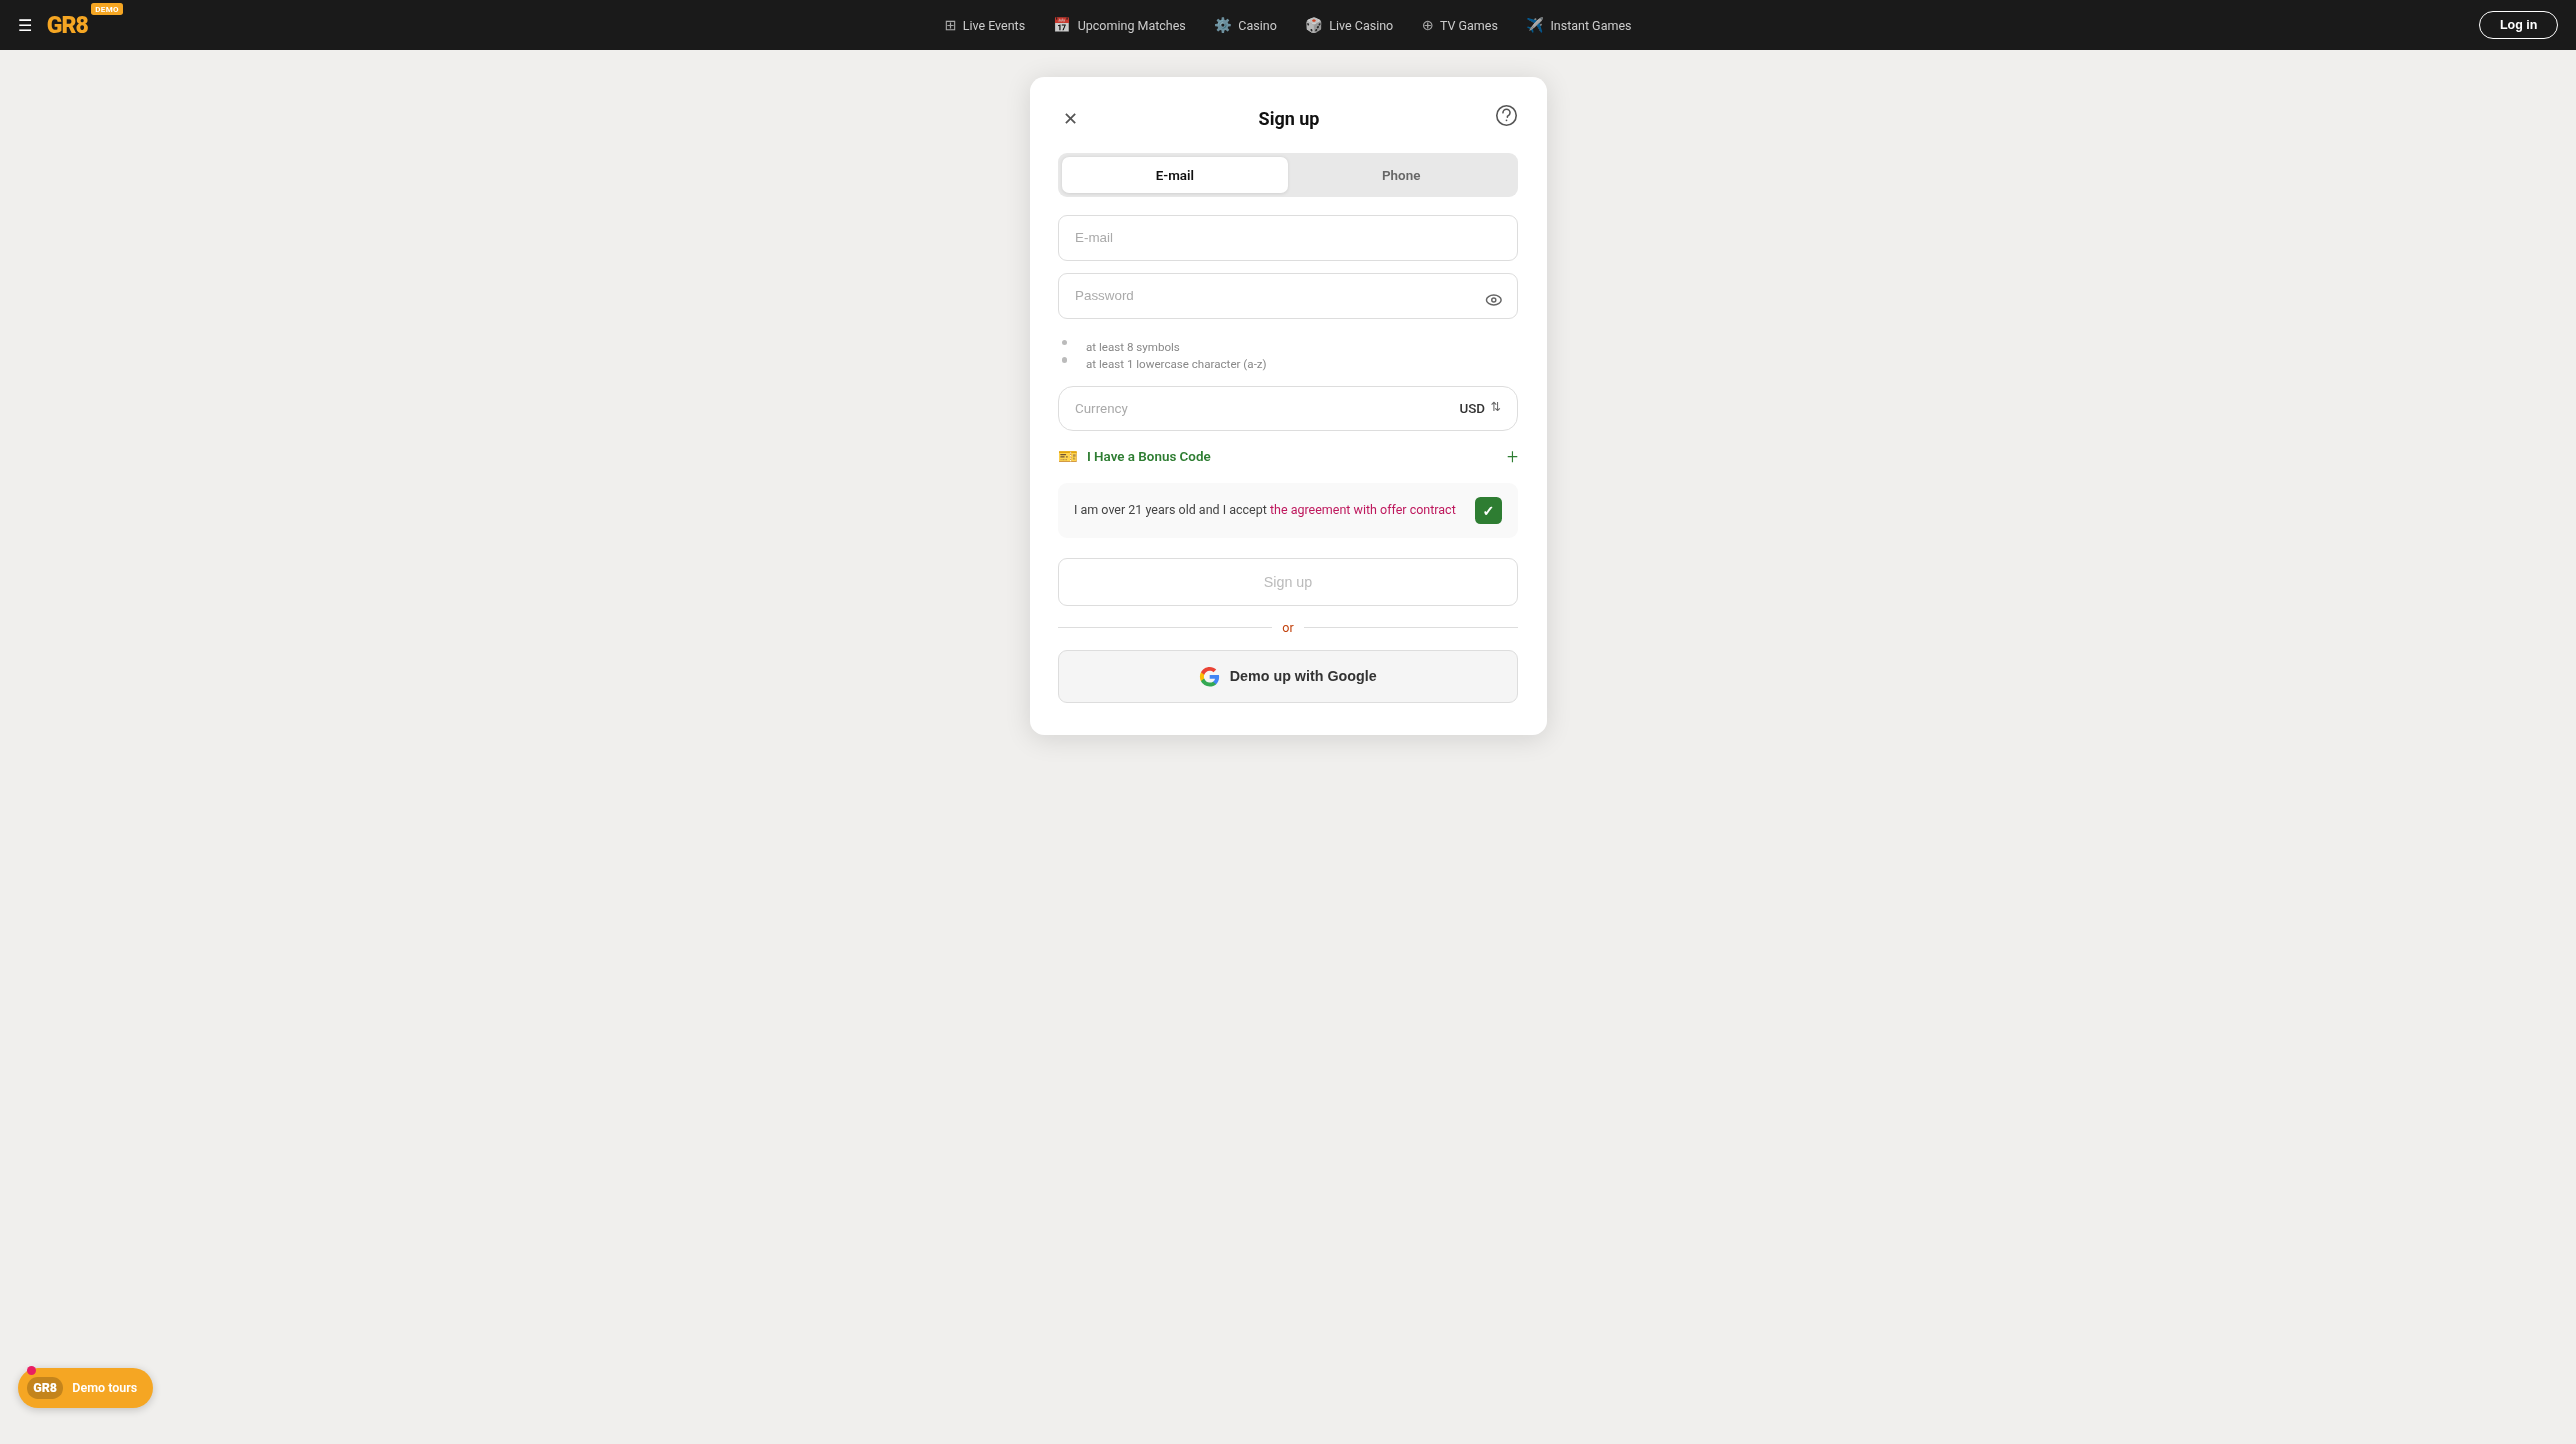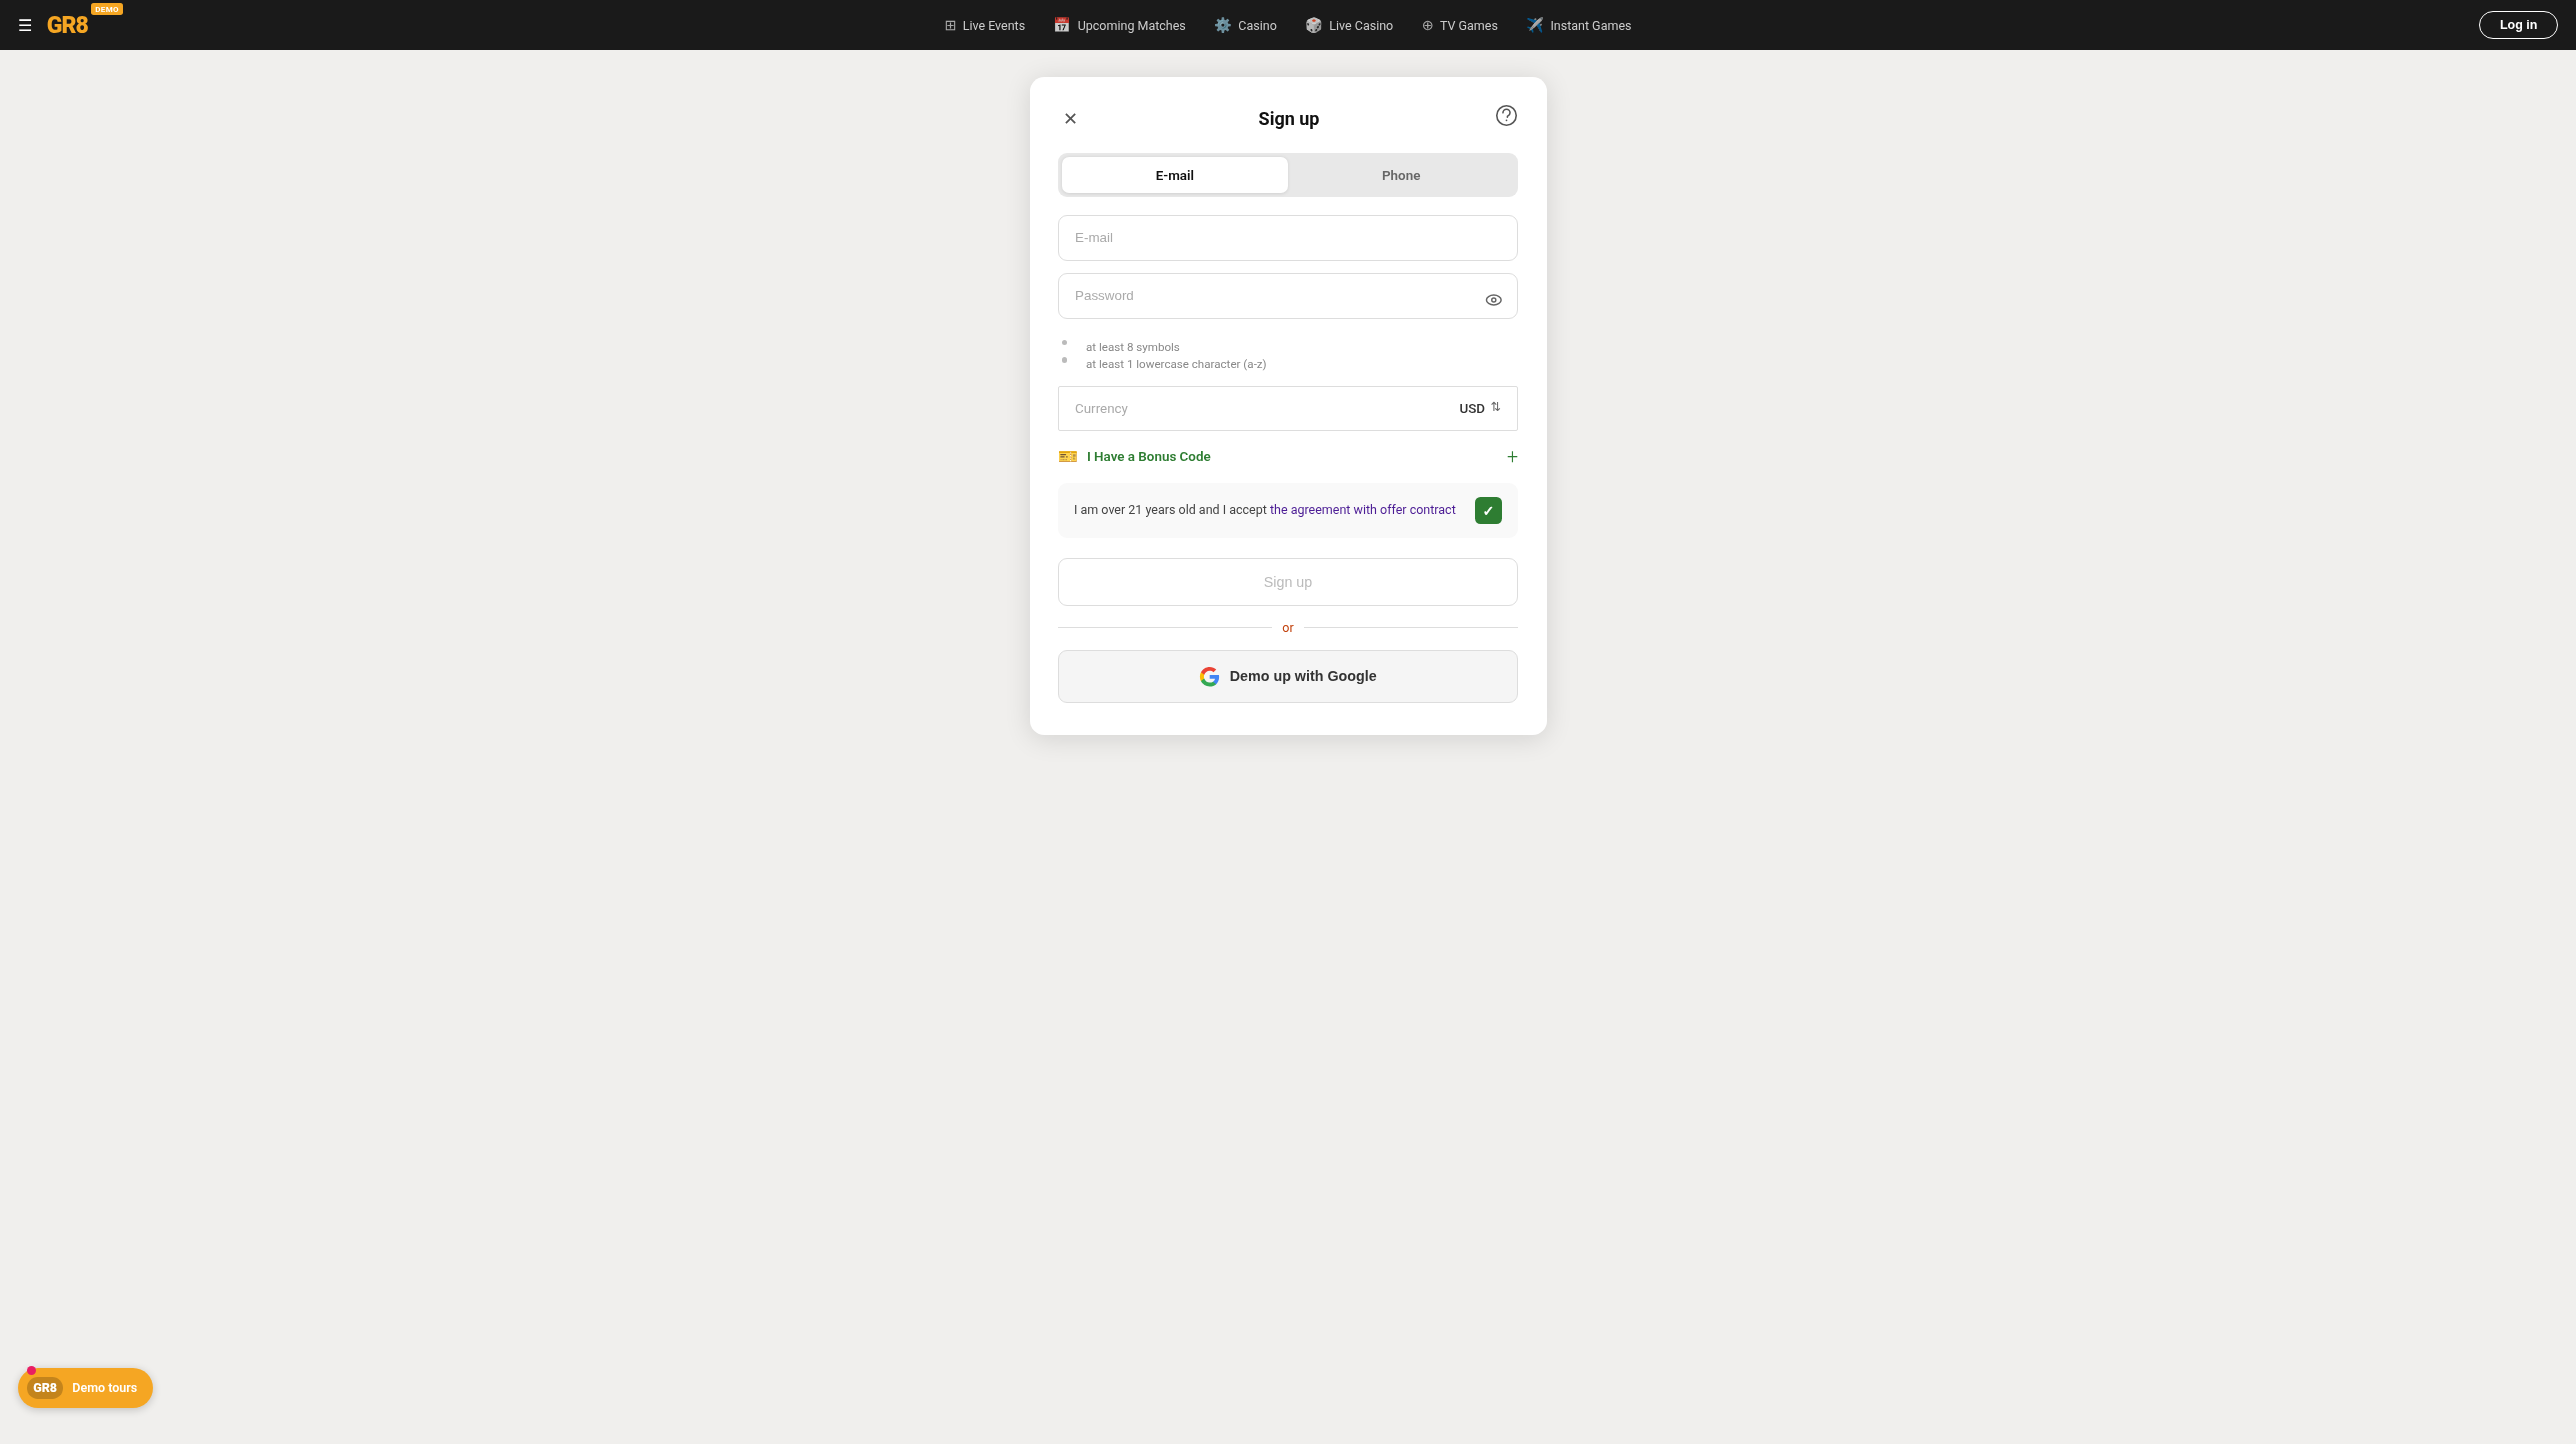--- a/index.html
+++ b/index.html
@@ -206,21 +206,21 @@
       height: 5.4px;
       background: #bbb;
       border-radius: 50%;
       flex-shrink: 0;
     }
 
     
     .currency-field {
       width: 100%;
       border: 1.3px solid #ddd;
-      border-radius: 2px;
+      border-radius: 15px;
       padding: 14.3px 16px;
       font-size: 13.4px;
       color: #333;
       background: #fff;
       display: flex;
       align-items: center;
       justify-content: space-between;
       margin-bottom: 14.3px;
     }
     .currency-label { color: #aaa; }
@@ -269,21 +269,21 @@
       gap: 14.3px;
       margin-bottom: 19.6px;
     }
     .agreement-text {
       font-size: 12.5px;
       color: #444;
       line-height: 1.5;
       flex: 1;
     }
     .agreement-link {
-      color: #4c1d95;
+      color: #be185d;
       text-decoration: none;
     }
     .checkbox-checked {
       width: 27px;
       height: 27px;
       background: #2e7d32;
       border-radius: 5.4px;
       display: flex;
       align-items: center;
       justify-content: center;

